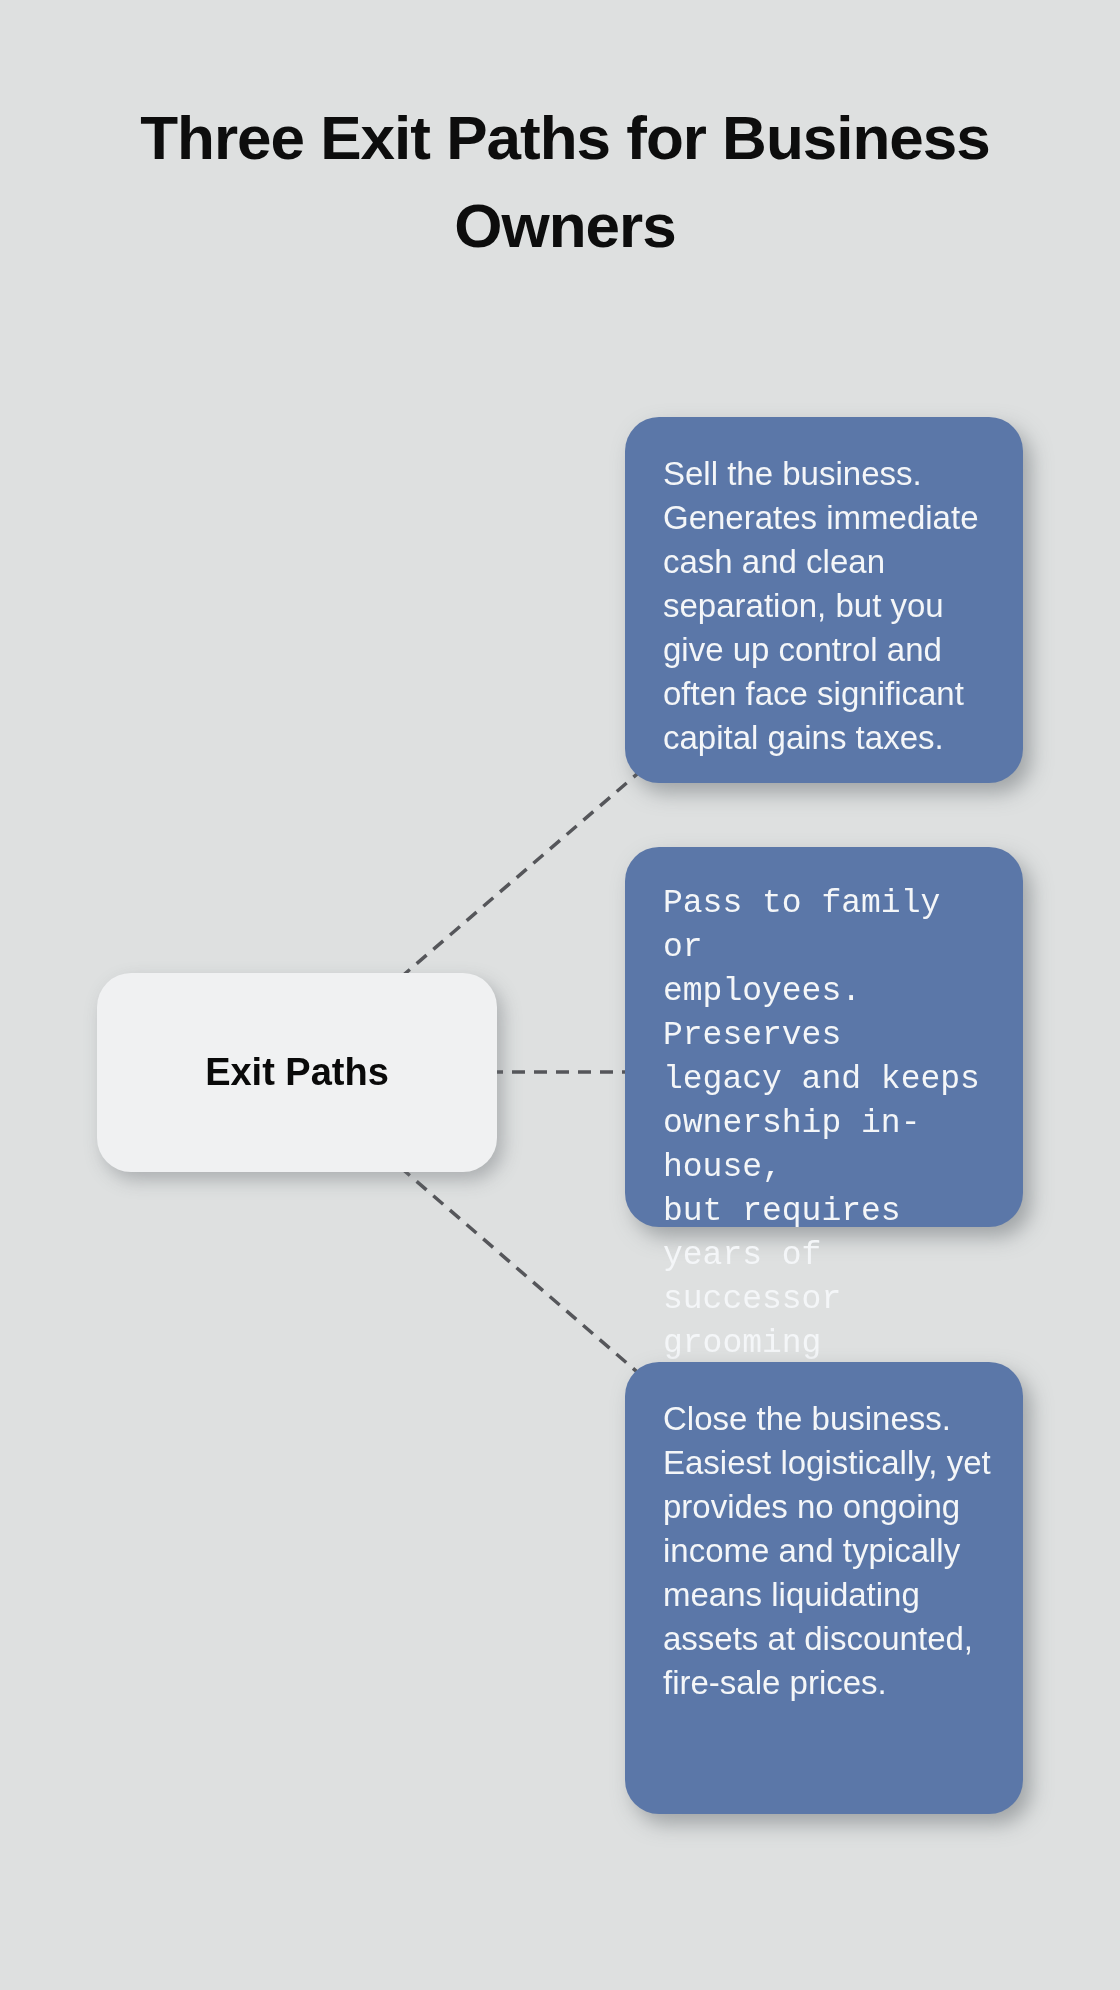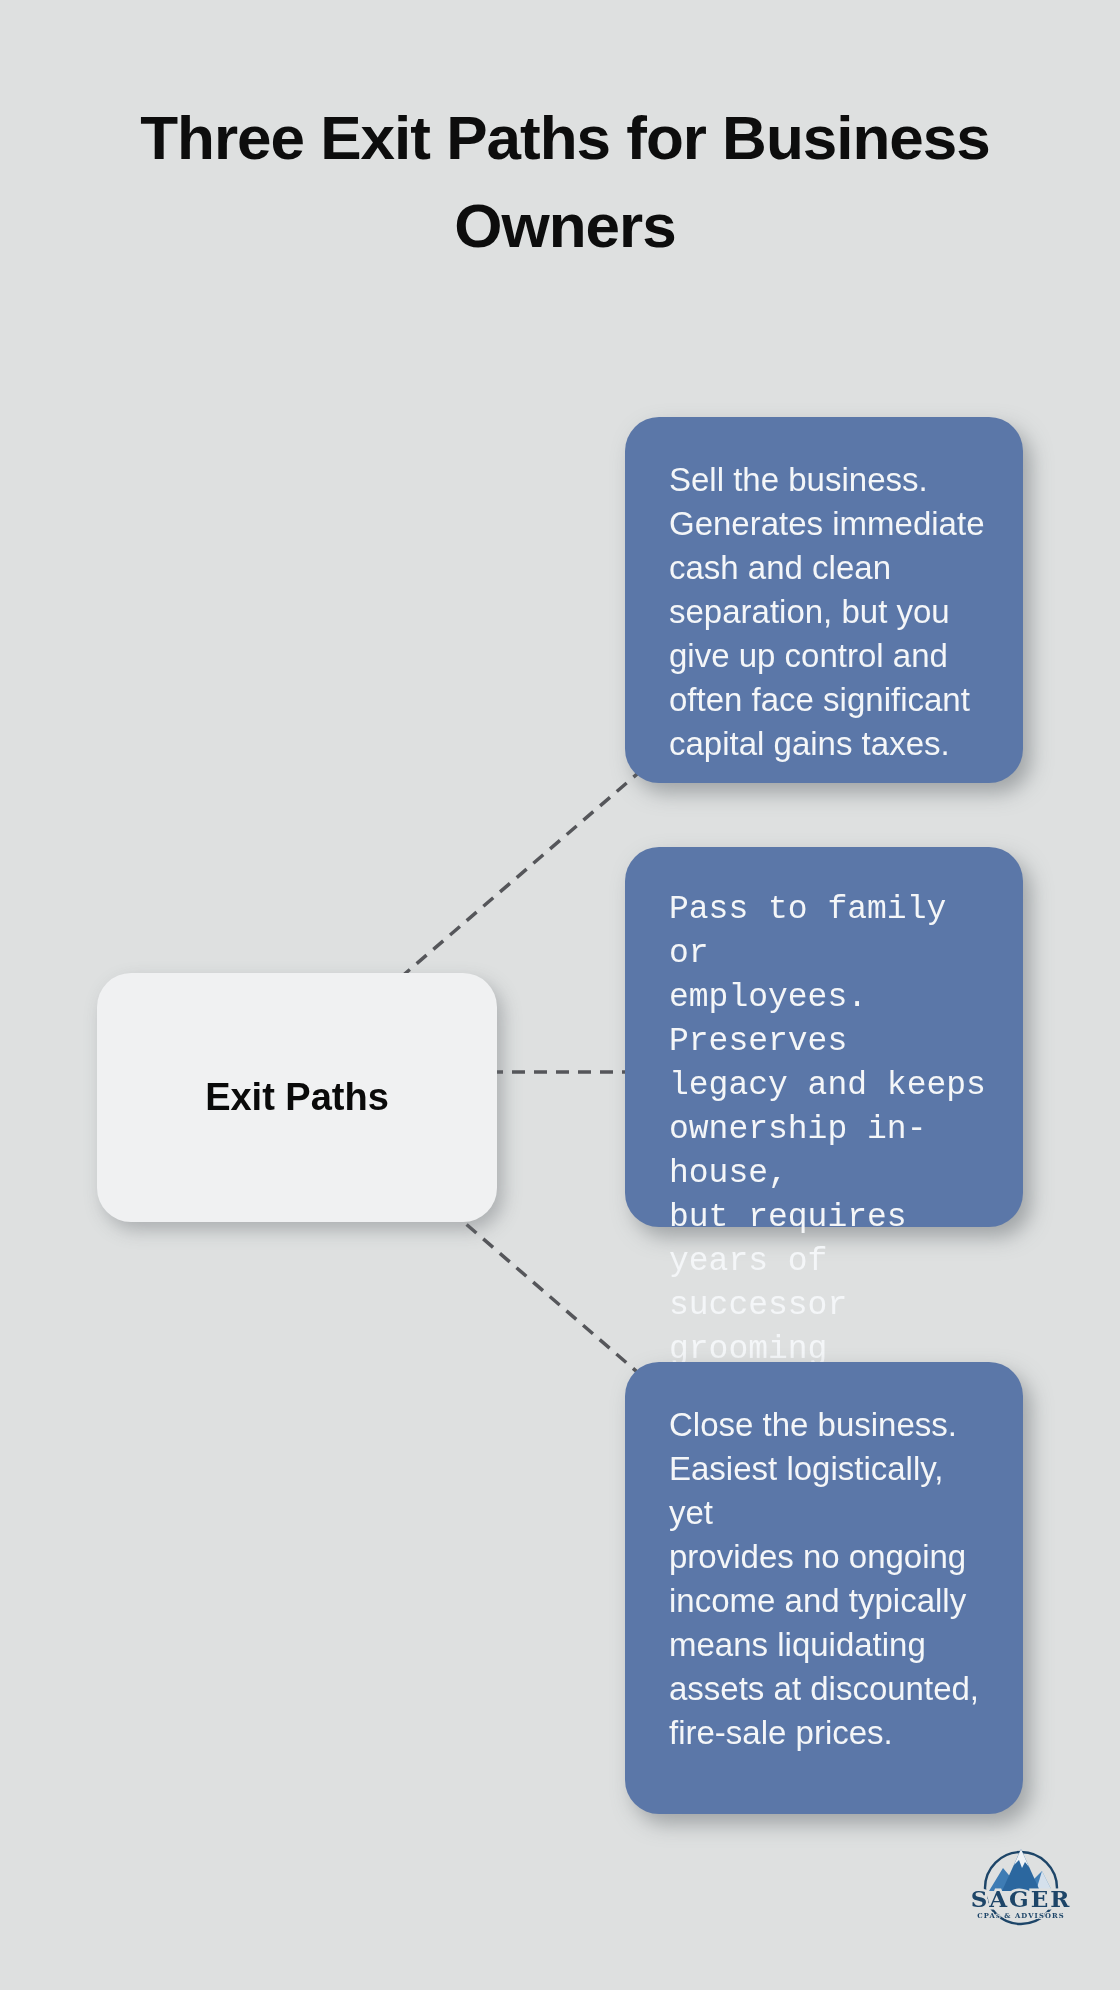--- a/index.html
+++ b/index.html
@@ -44,21 +44,21 @@
     stroke: #55565a;
     stroke-width: 3.5;
     stroke-dasharray: 13 9;
     fill: none;
   }
   .root-node {
     position: absolute;
     left: 97px;
     top: 973px;
     width: 400px;
-    height: 249px;
+    height: 199px;
     background: #f0f1f2;
     border-radius: 34px;
     box-shadow: 6px 8px 18px rgba(110,115,120,0.45);
     display: flex;
     align-items: center;
     justify-content: center;
     z-index: 2;
   }
   .root-node span {
     font-weight: 700;
@@ -70,21 +70,21 @@
     left: 625px;
     width: 398px;
     background: #5b77a8;
     border-radius: 34px;
     box-shadow: 8px 10px 20px rgba(100,105,110,0.5);
     box-sizing: border-box;
     padding: 29px 24px 0 32px;
     z-index: 2;
   }
   .branch p {
-    margin: 12px;
+    margin: 6px;
     font-size: 33px;
     line-height: 44px;
     color: #f4f6f8;
     white-space: pre-line;
   }
   .branch-1 { top: 417px;  height: 366px; }
   .branch-2 { top: 847px;  height: 380px; font-family: Liberation Mono, monospace; }
   .branch-3 { top: 1362px; height: 452px; }
   .logo {
     position: absolute;
@@ -166,28 +166,14 @@
   <div class="branch branch-3">
     <p>Close the business.
 Easiest logistically, yet
 provides no ongoing
 income and typically
 means liquidating
 assets at discounted,
 fire-sale prices.</p>
   </div>
 
-  <div class="logo">
-    <svg viewBox="0 0 160 160" xmlns="http://www.w3.org/2000/svg">
-      <circle class="ring" cx="80" cy="80" r="36"></circle>
-
-      <polygon points="48,83 62,60 72,72 80,58 92,72 101,63 111,83" fill="#3e7cb4"></polygon>
-      <polygon points="95,83 101,63 111,83" fill="#eef2f6" opacity="0.85"></polygon>
-
-      <polygon points="61,83 80,41 99,83" fill="#2b679f"></polygon>
-
-      <polygon points="73,57 80,41 88,59 84,54 81,60 78,52" fill="#eef2f6"></polygon>
-      <text class="wordmark" x="80" y="99">SAGER</text>
-      <text class="tagline" x="80" y="110">CPAs &amp; ADVISORS</text>
-    </svg>
-  </div>
 
 </div>
 
 </body></html>

